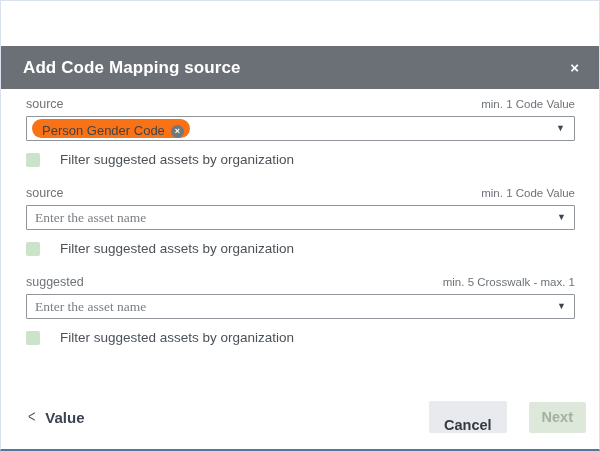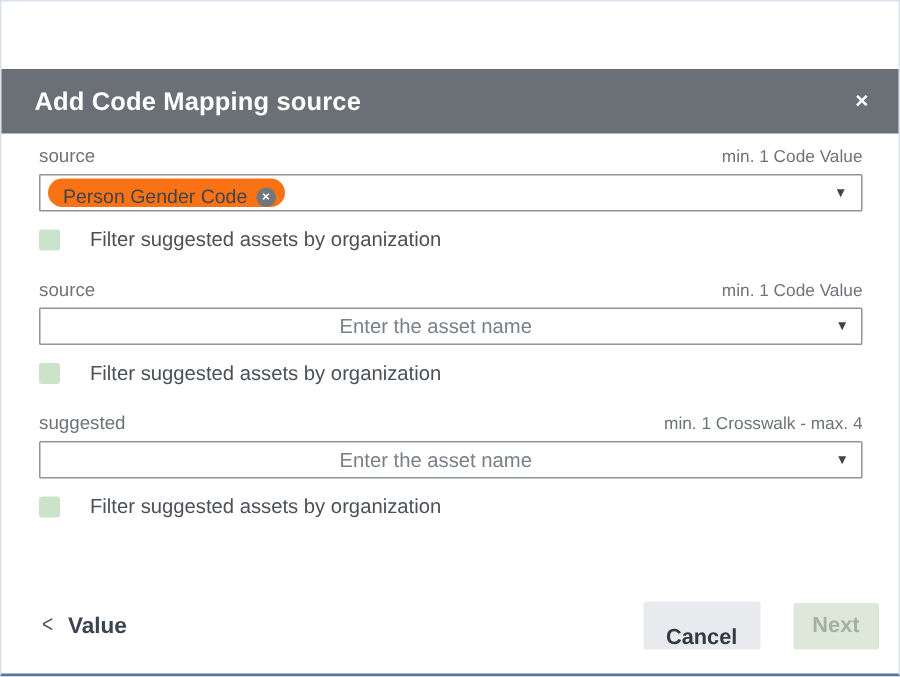--- a/index.html
+++ b/index.html
@@ -65,25 +65,24 @@
     align-items: center;
     padding: 0 28px 0 5px;
     cursor: pointer;
   }
   .combo-input {
     width: 100%;
     height: 25px;
     border: 1px solid #8f959a;
     border-radius: 1px;
     padding: 0 28px 0 8px;
-    font-family: Liberation Sans, sans-serif;
+    font-family: Liberation Serif, serif;
     font-size: 13.5px;
     color: #3f4449;
     outline: none;
-    text-align: center;
   }
   .combo-input::placeholder { color: #7a8086; opacity: 1; }
   .caret {
     position: absolute;
     right: 9px;
     top: 50%;
     transform: translateY(-52%);
     font-size: 9px;
     color: #3f454a;
     cursor: pointer;
@@ -218,21 +217,21 @@
       </div>
       <div class="check-row">
         <span class="checkbox"></span>
         <span class="check-label">Filter suggested assets by organization</span>
       </div>
     </div>
 
     <div class="section">
       <div class="label-row">
         <span class="field-label">suggested</span>
-        <span class="field-hint">min. 1 Crosswalk - max. 4</span>
+        <span class="field-hint">min. 5 Crosswalk - max. 1</span>
       </div>
       <div class="combo-wrap">
         <input class="combo-input" type="text" placeholder="Enter the asset name" style="">
         <span class="caret">▼</span>
       </div>
       <div class="check-row">
         <span class="checkbox"></span>
         <span class="check-label">Filter suggested assets by organization</span>
       </div>
     </div>

